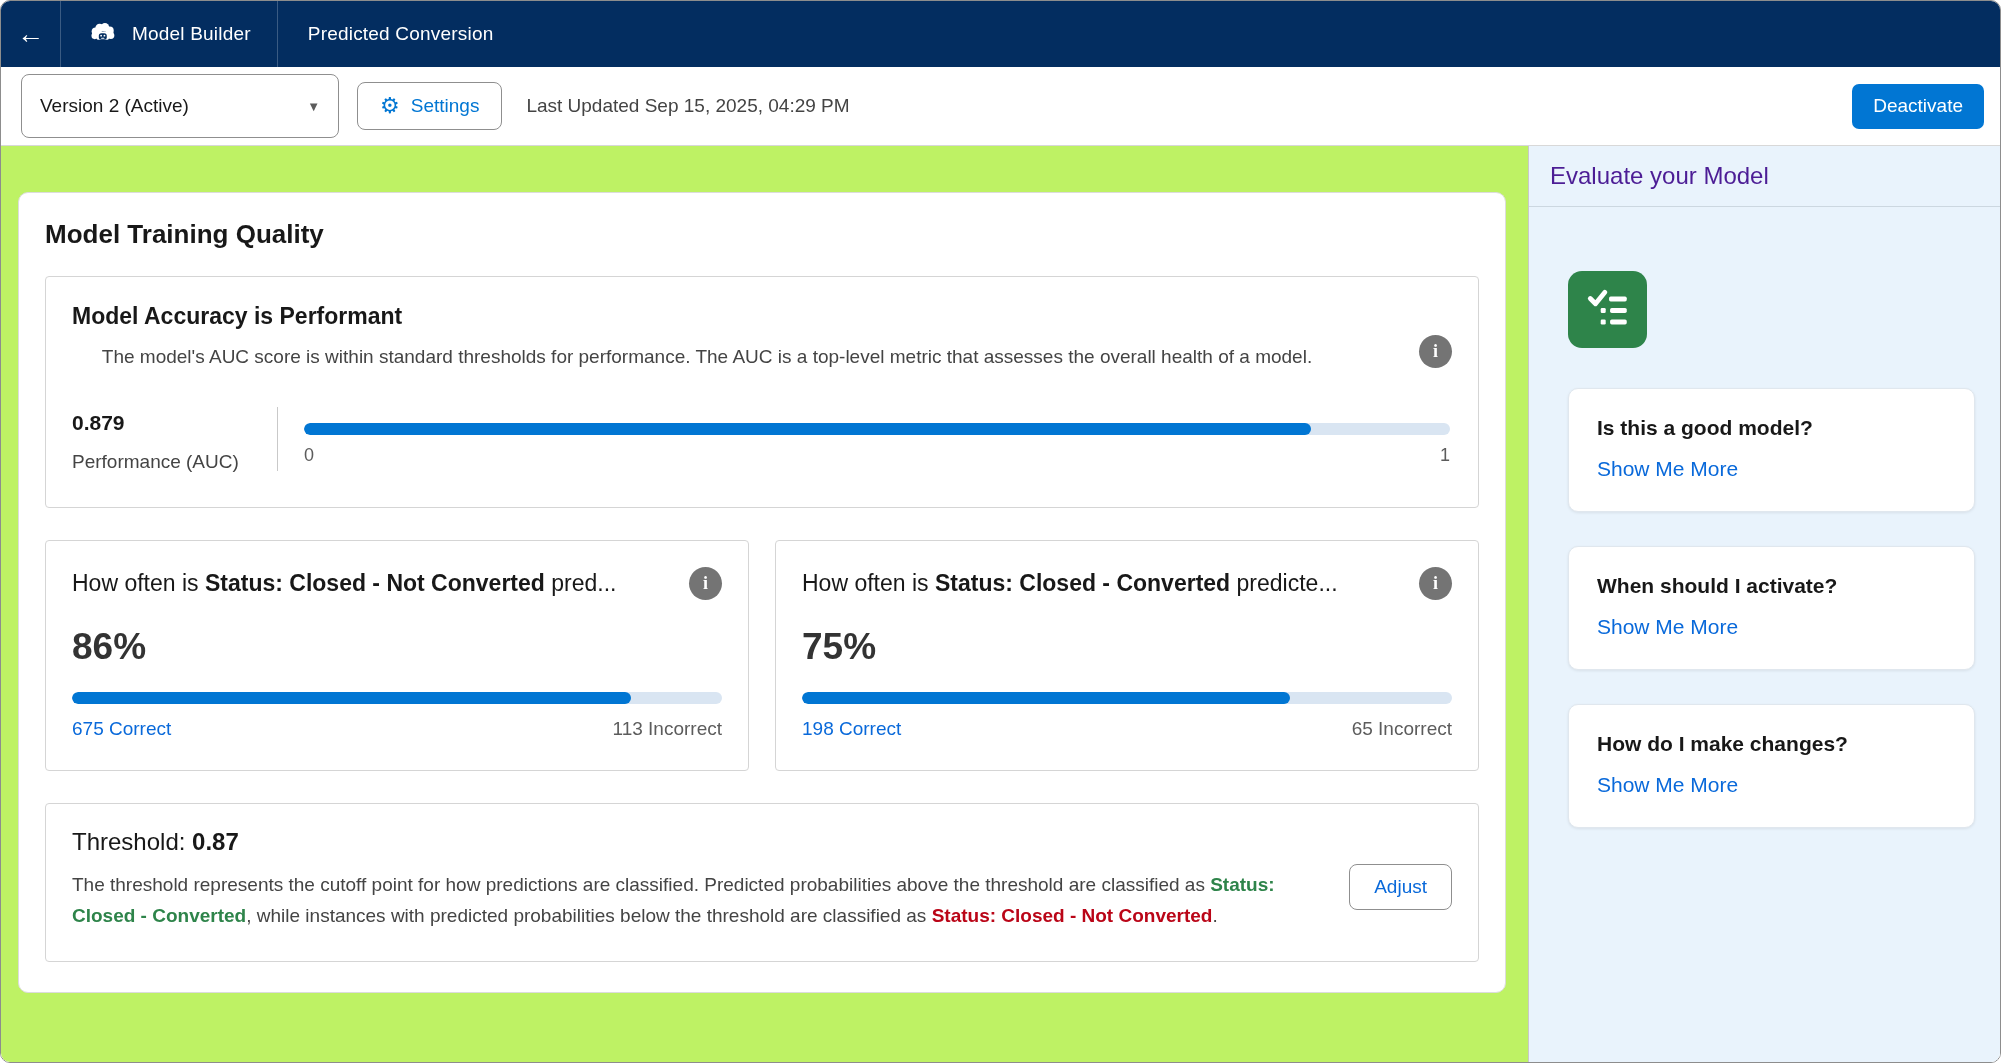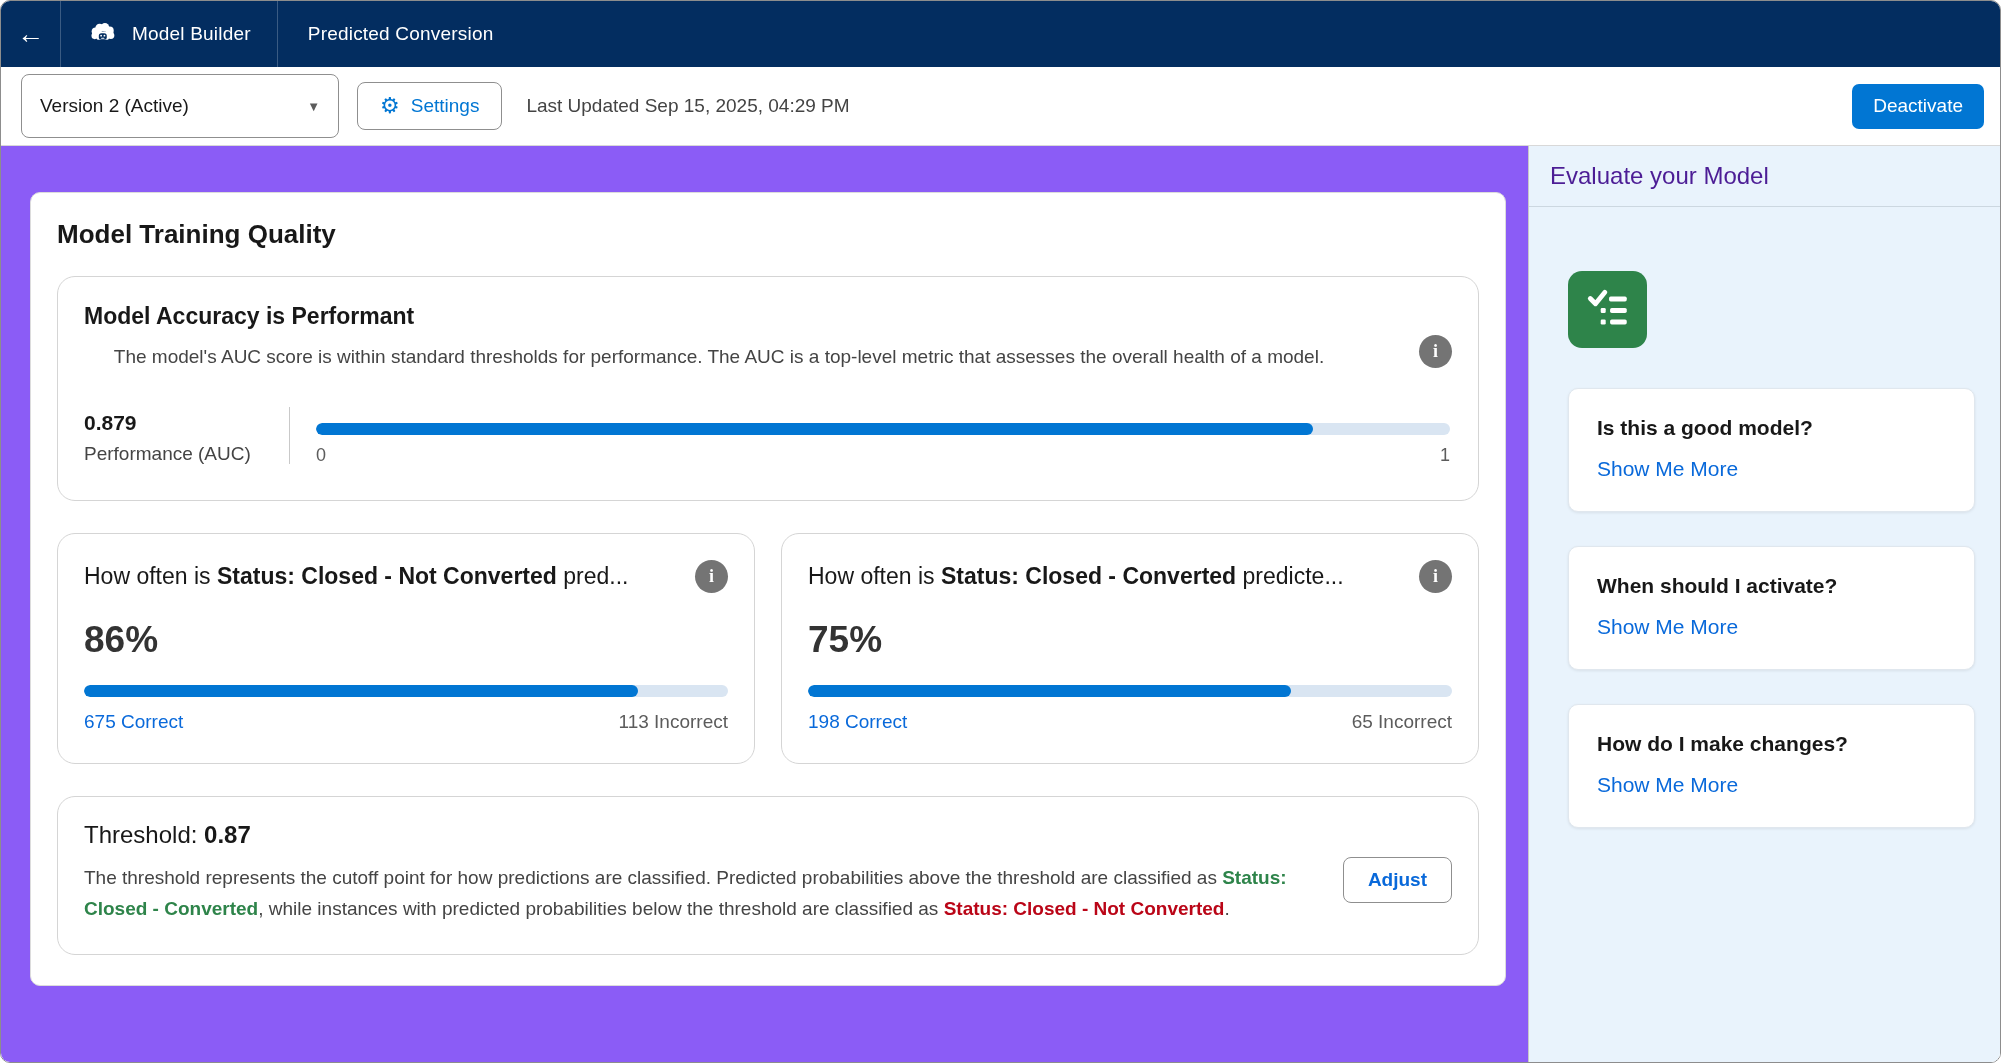--- a/index.html
+++ b/index.html
@@ -71,32 +71,32 @@
     height:45px; padding:0 21px;
     background:#0176d3; color:#fff;
     border:none; border-radius:7px;
     font-size:19px; font-weight:500;
     font-family:"Liberation Sans",sans-serif;
     cursor:pointer;
   }
 
   
   .content { flex:1; display:flex; min-height:0; background:#fff; }
-  .main { flex:1; min-width:0; background:#8b5cf6;padding-left:12px; }
+  .main { flex:1; min-width:0; background:#bef264; }
 
   .quality-card {
     margin:46px 22px 0 17px;
     border:1px solid #dcdcdc; border-radius:10px;
     padding:26px 26px 30px 26px;
     background:#fff;
   }
   .quality-title { font-size:26px; font-weight:700; color:#181818; }
 
   .sub-card {
-    border:1px solid #d5d5d5; border-radius:18px;
+    border:1px solid #d5d5d5; border-radius:4px;
     background:#fff;
   }
   .accuracy-card { margin-top:26px; padding:26px 28px 34px 26px; position:relative; }
   .accuracy-title { font-size:23px; font-weight:700; color:#181818; }
   .accuracy-desc {
     margin-top:12px; font-size:19px; line-height:1.55; color:#444;
     max-width:1270px;
     text-align:center;
   }
   .info-icon {
@@ -104,21 +104,21 @@
     background:#747474; color:#fff;
     display:flex; align-items:center; justify-content:center;
     font-size:18px; font-weight:700; font-family:"Liberation Serif",serif;
     flex:0 0 33px; cursor:pointer; user-select:none;
   }
   .accuracy-card > .info-icon { position:absolute; top:58px; right:26px; }
 
   .metric-row { display:flex; align-items:stretch; margin-top:34px; }
   .metric-val-block { width:205px; flex:0 0 205px; padding-top:6px; }
   .metric-value { font-size:21px; font-weight:700; color:#181818; }
-  .metric-label { margin-top:8px; font-size:19px; color:#444; }
+  .metric-label { margin-top:16px; font-size:19px; color:#444; }
   .metric-divider { width:1px; background:#c9c9c9; margin:2px 0; }
   .metric-bar-block { flex:1; margin-left:26px; padding-top:18px; }
 
   .bar-track {
     width:100%; height:12px; border-radius:999px;
     background:#d9e5f2; overflow:hidden;
   }
   .bar-fill { height:100%; border-radius:999px; background:#0176d3; }
   .bar-scale {
     display:flex; justify-content:space-between;
@@ -148,21 +148,20 @@
   }
   .threshold-desc .green { color:#2e844a; font-weight:700; }
   .threshold-desc .red { color:#ba0517; font-weight:700; }
   .adjust-btn {
     position:absolute; top:60px; right:26px;
     height:46px; padding:0 24px;
     background:#fff; color:#0969da;
     border:1px solid #8f8f8f; border-radius:8px;
     font-size:19px; font-family:"Liberation Sans",sans-serif;
     cursor:pointer;
-    font-weight:bold;
   }
 
   
   .sidebar {
     width:472px; flex:0 0 472px;
     background:#e9f3fc;
     border-left:1px solid #c8c8c8;
     display:flex; flex-direction:column;
   }
   .sidebar-header {

